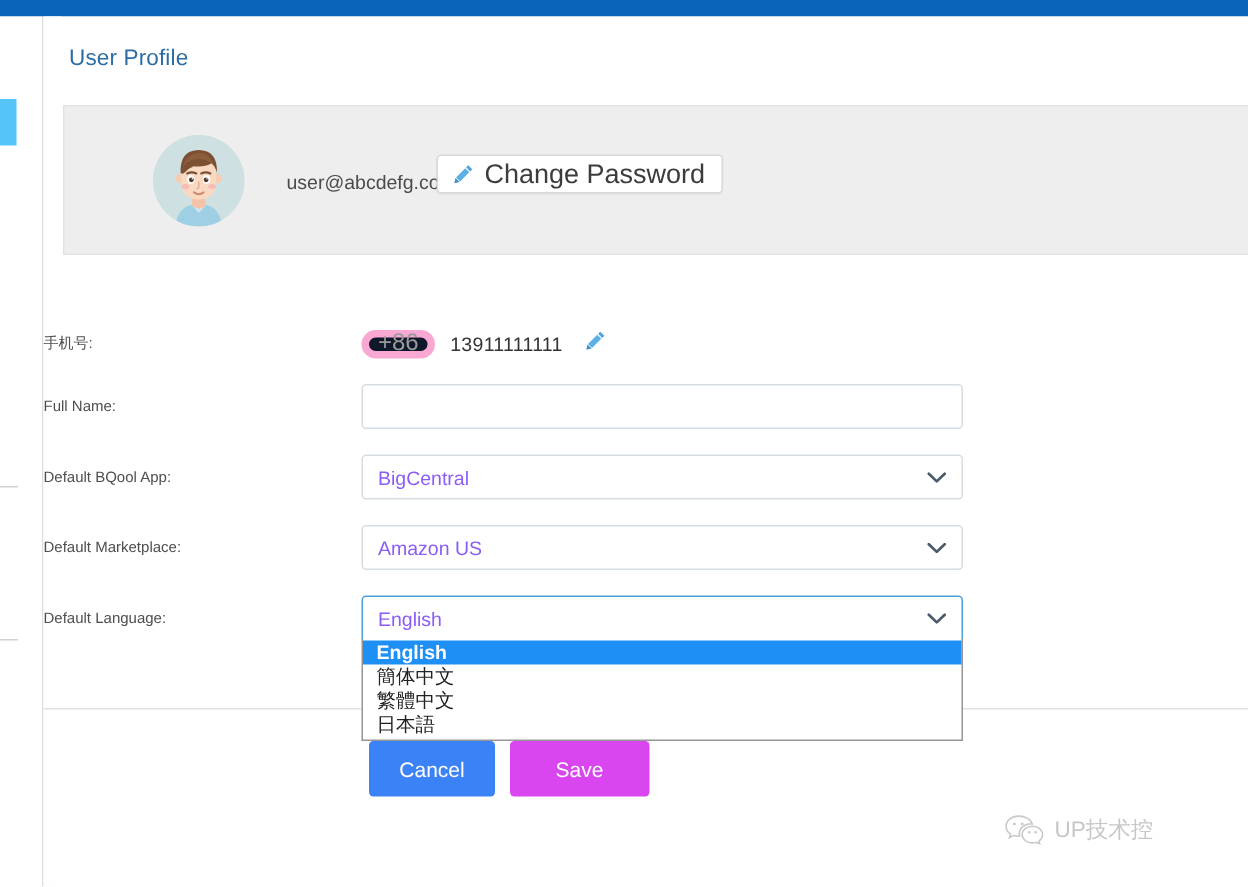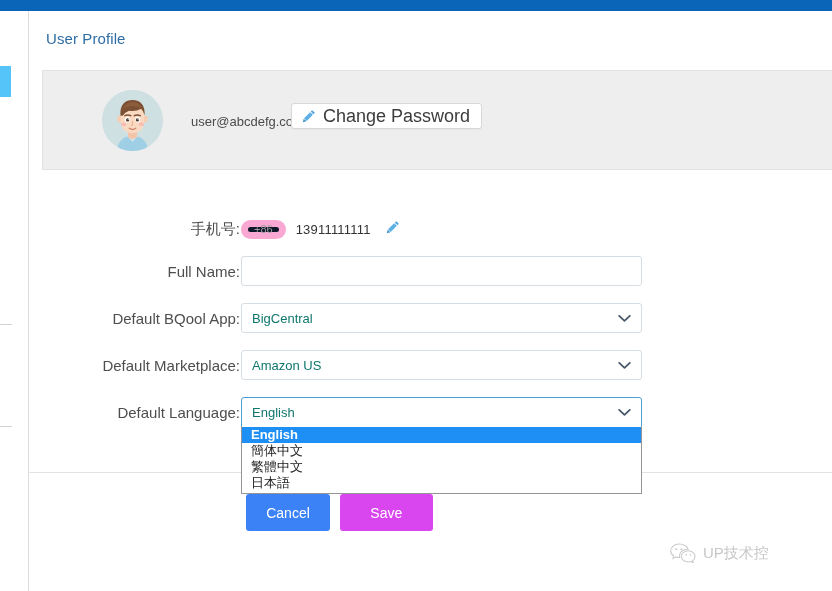--- a/index.html
+++ b/index.html
@@ -110,23 +110,23 @@
   
   .form-row {
     position: absolute;
     left: 0; width: 803px;
     height: 30px;
     display: flex;
     align-items: center;
   }
   .form-label {
     position: absolute;
-    left: 15px; width: 196px;
-    text-align: right;
-    font-size: 15px;
+    left: 0; width: 196px;
+    text-align: left;
+    font-size: 10px;
     color: #4e4e4e;
     white-space: nowrap;
   }
   .form-field {
     position: absolute;
     left: 212px;
   }
 
   #row-phone { top: 203px; }
   #row-fullname { top: 245px; text-decoration: underline; }
@@ -135,23 +135,23 @@
   #row-lang { top: 386px; }
 
   .phone-wrap {
     display: flex; align-items: center; gap: 10px;
     height: 30px;
   }
   #phone-code {
     display: inline-flex; align-items: center; justify-content: center;
     min-width: 33px; height: 19px;
     padding: 0 6px;
-    border: 7px solid #f9a8d4;
+    border: 5px solid #f9a8d4;
     border-radius: 10px;
-    font-size: 11px;
+    font-size: 16px;
     color: #9a9a9a;
     background: #0f172a;
   }
   #phone-number {
     font-size: 13px;
     color: #333333;
     letter-spacing: 0.2px;
   }
   #phone-edit-icon { cursor: pointer; display: block; margin-left: 5px; }
 
@@ -169,21 +169,21 @@
 
   .select-box {
     position: relative;
     width: 401px; height: 30px;
     border: 1px solid #d6dde3;
     border-radius: 3px;
     background: #ffffff;
     display: flex; align-items: center;
     padding: 0 10px;
     font-size: 13px;
-    color: #0f766e;
+    color: #8b5cf6;
     cursor: pointer;
   }
   .select-box.focused {
     border: 1px solid #4a9fd8;
     border-radius: 3px 3px 0 0;
   }
   .chev {
     position: absolute; right: 10px; top: 50%;
     transform: translateY(-50%);
     display: block;

